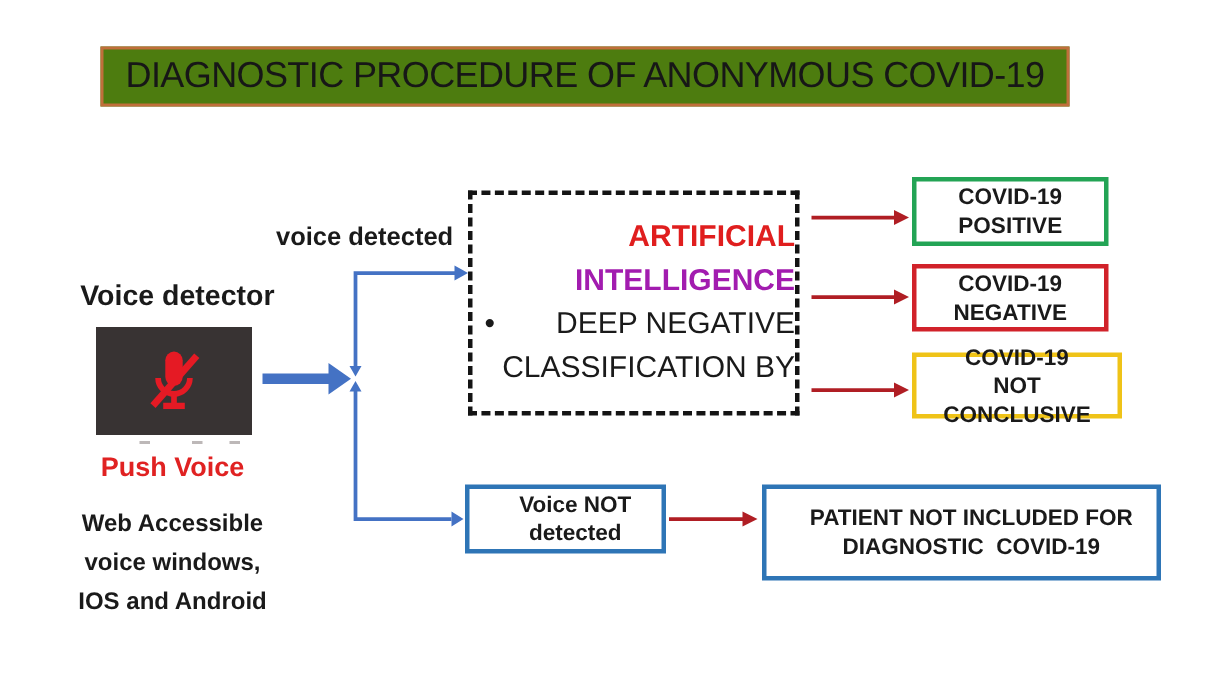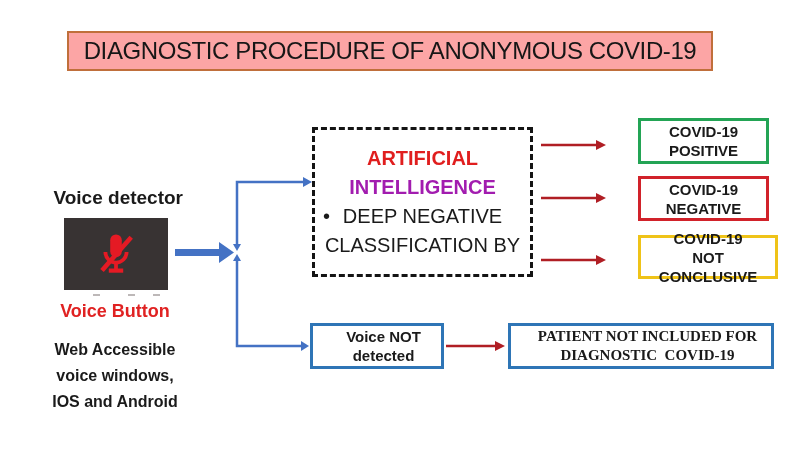--- a/index.html
+++ b/index.html
@@ -5,21 +5,21 @@
   html,body{margin:0;padding:0;background:#fff;}
   .canvas{
     position:relative;width:806px;height:453px;background:#ffffff;overflow:hidden;
     font-family:"Liberation Sans",sans-serif;color:#1a1a1a;
   }
   .abs{position:absolute;box-sizing:border-box;}
 
   
   .title-box{
     left:67px;top:31px;width:646px;height:40px;
-    border:2px solid #c06f3b;background:#fca5a5;
+    border:2px solid #c06f3b;background:#4d7c0f;
     display:flex;align-items:center;justify-content:center;
     font-size:24px;letter-spacing:-0.4px;color:#171717;z-index:10;
   }
 
   
   .voice-detector-label{left:47px;top:187px;width:136px;text-align:right;font-weight:700;font-size:19px;}
   .mic-box{
     left:64px;top:218px;width:104px;height:72px;background:#383333;
     display:flex;align-items:center;justify-content:center;z-index:10;
   }
@@ -37,42 +37,42 @@
   
   .voice-detected-label{left:184px;top:148px;font-weight:700;font-size:17px;}
 
   
   .ai-box{
     left:312px;top:127px;width:221px;height:150px;
     border:3px dashed #141414;background:#fff;
     display:flex;flex-direction:column;justify-content:center;align-items:center;
     z-index:10;
   }
-  .ai-line{font-size:20px;line-height:29px;text-align:center;width:100%;position:relative;}
+  .ai-line{font-size:20px;line-height:29px;text-align:right;width:100%;position:relative;}
   .ai-line.red{font-weight:700;}
   .ai-bullet{position:absolute;left:8px;top:0;font-size:20px;}
 
   
   .outcome{
     border:3px solid #888;background:#fff;display:flex;align-items:center;justify-content:center;
-    text-align:center;font-weight:700;font-size:15px;line-height:19px;white-space:pre-line;z-index:10;margin-left:30px;
+    text-align:center;font-weight:700;font-size:15px;line-height:19px;white-space:pre-line;z-index:10;
   }
   .outcome.pos{left:608px;top:118px;width:131px;height:46px;}
   .outcome.neg{left:608px;top:176px;width:131px;height:45px;}
   .outcome.inc{left:608px;top:235px;width:140px;height:44px;}
 
   
   .blue-box{
     background:#fff;display:flex;align-items:center;justify-content:center;
     text-align:center;font-weight:700;font-size:15px;line-height:19px;z-index:10;
     border:3px solid #2e75b6;
     padding-left:13px;
   }
   .voice-not-box{left:310px;top:323px;width:134px;height:46px;white-space:pre-line;}
-  .patient-box{left:508px;top:323px;width:266px;height:46px;white-space:pre-wrap;font-family:Liberation Serif, serif;}
+  .patient-box{left:508px;top:323px;width:266px;height:64px;white-space:pre-wrap;}
 
   .arrow-layer{position:absolute;left:0;top:0;width:806px;height:453px;z-index:5;}
 </style>
 </head>
 <body>
 
 <div class="canvas">
 
   <div class="abs title-box" style="border-color: rgb(192, 111, 59);">
     <span>DIAGNOSTIC PROCEDURE OF ANONYMOUS COVID-19</span>
@@ -89,26 +89,27 @@
       <line x1="5" y1="20.2" x2="19.6" y2="3.6" stroke-width="2.3"></line>
     </svg>
   </div>
 
   <div class="abs artifact-marks">
       <span></span>
       <span></span>
       <span></span>
     </div>
 
-  <div class="abs push-button-label" style="color: rgb(224, 34, 34);">Voice Button</div>
+  <div class="abs push-button-label" style="color: rgb(224, 34, 34);">Push Voice</div>
 
   <div class="abs access-note">Web Accessible
 voice windows,
 IOS and Android</div>
 
+  <div class="abs voice-detected-label">voice detected</div>
 
   <div class="abs ai-box" style="border-color: rgb(20, 20, 20);">
     <div class="ai-line red" style="color: rgb(224, 30, 30);">ARTIFICIAL</div>
     <div class="ai-line red" style="color: #a21caf;">INTELLIGENCE</div>
     <div class="ai-line">
       <span class="ai-bullet">•</span>
       <span>DEEP NEGATIVE</span>
     </div>
     <div class="ai-line">CLASSIFICATION BY</div>
   </div>

